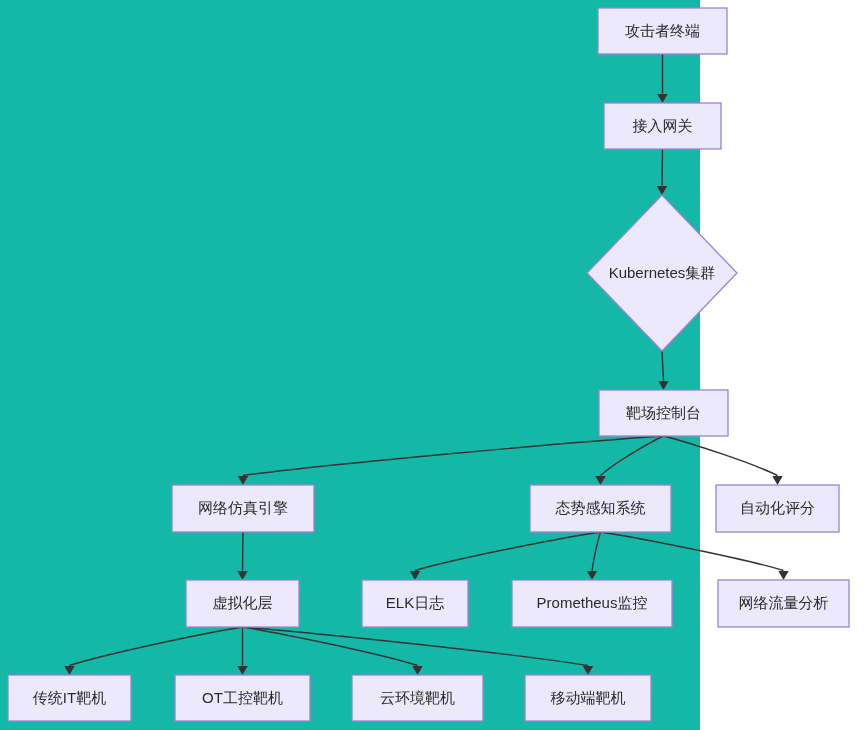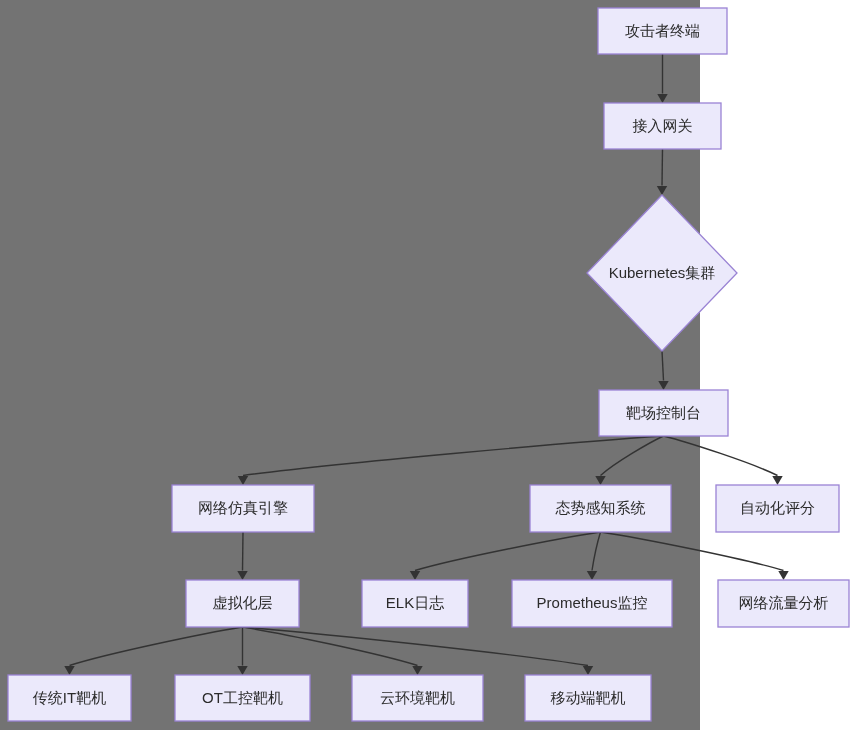--- a/index.html
+++ b/index.html
@@ -11,21 +11,21 @@
   body {
     width: 865px;
     height: 730px;
     font-family: "Liberation Sans", "DejaVu Sans", sans-serif;
     overflow: hidden;
   }
   #diagram-root {
     position: relative;
     width: 700px;
     height: 730px;
-    background: #737373;
+    background: #14b8a6;
   }
   svg.flow-canvas {
     display: block;
     width: 865px;
     height: 730px;
   }
   .node-shape {
     fill: #ebe9fb;
     stroke: #9a83d4;
     stroke-width: 1.3;

